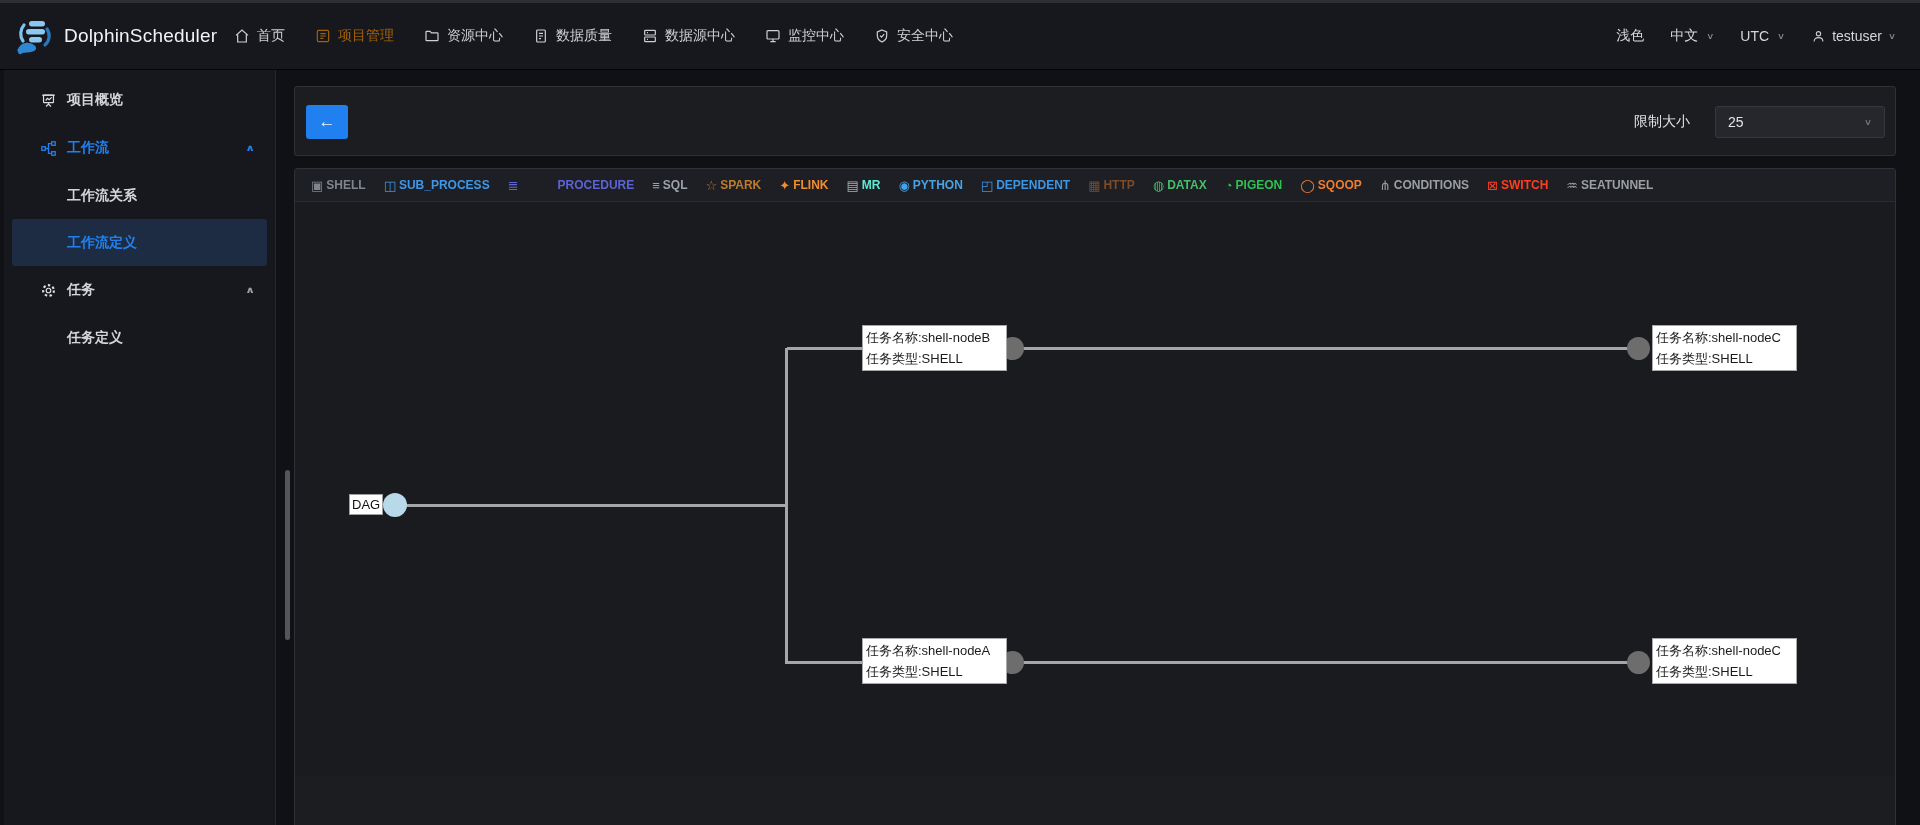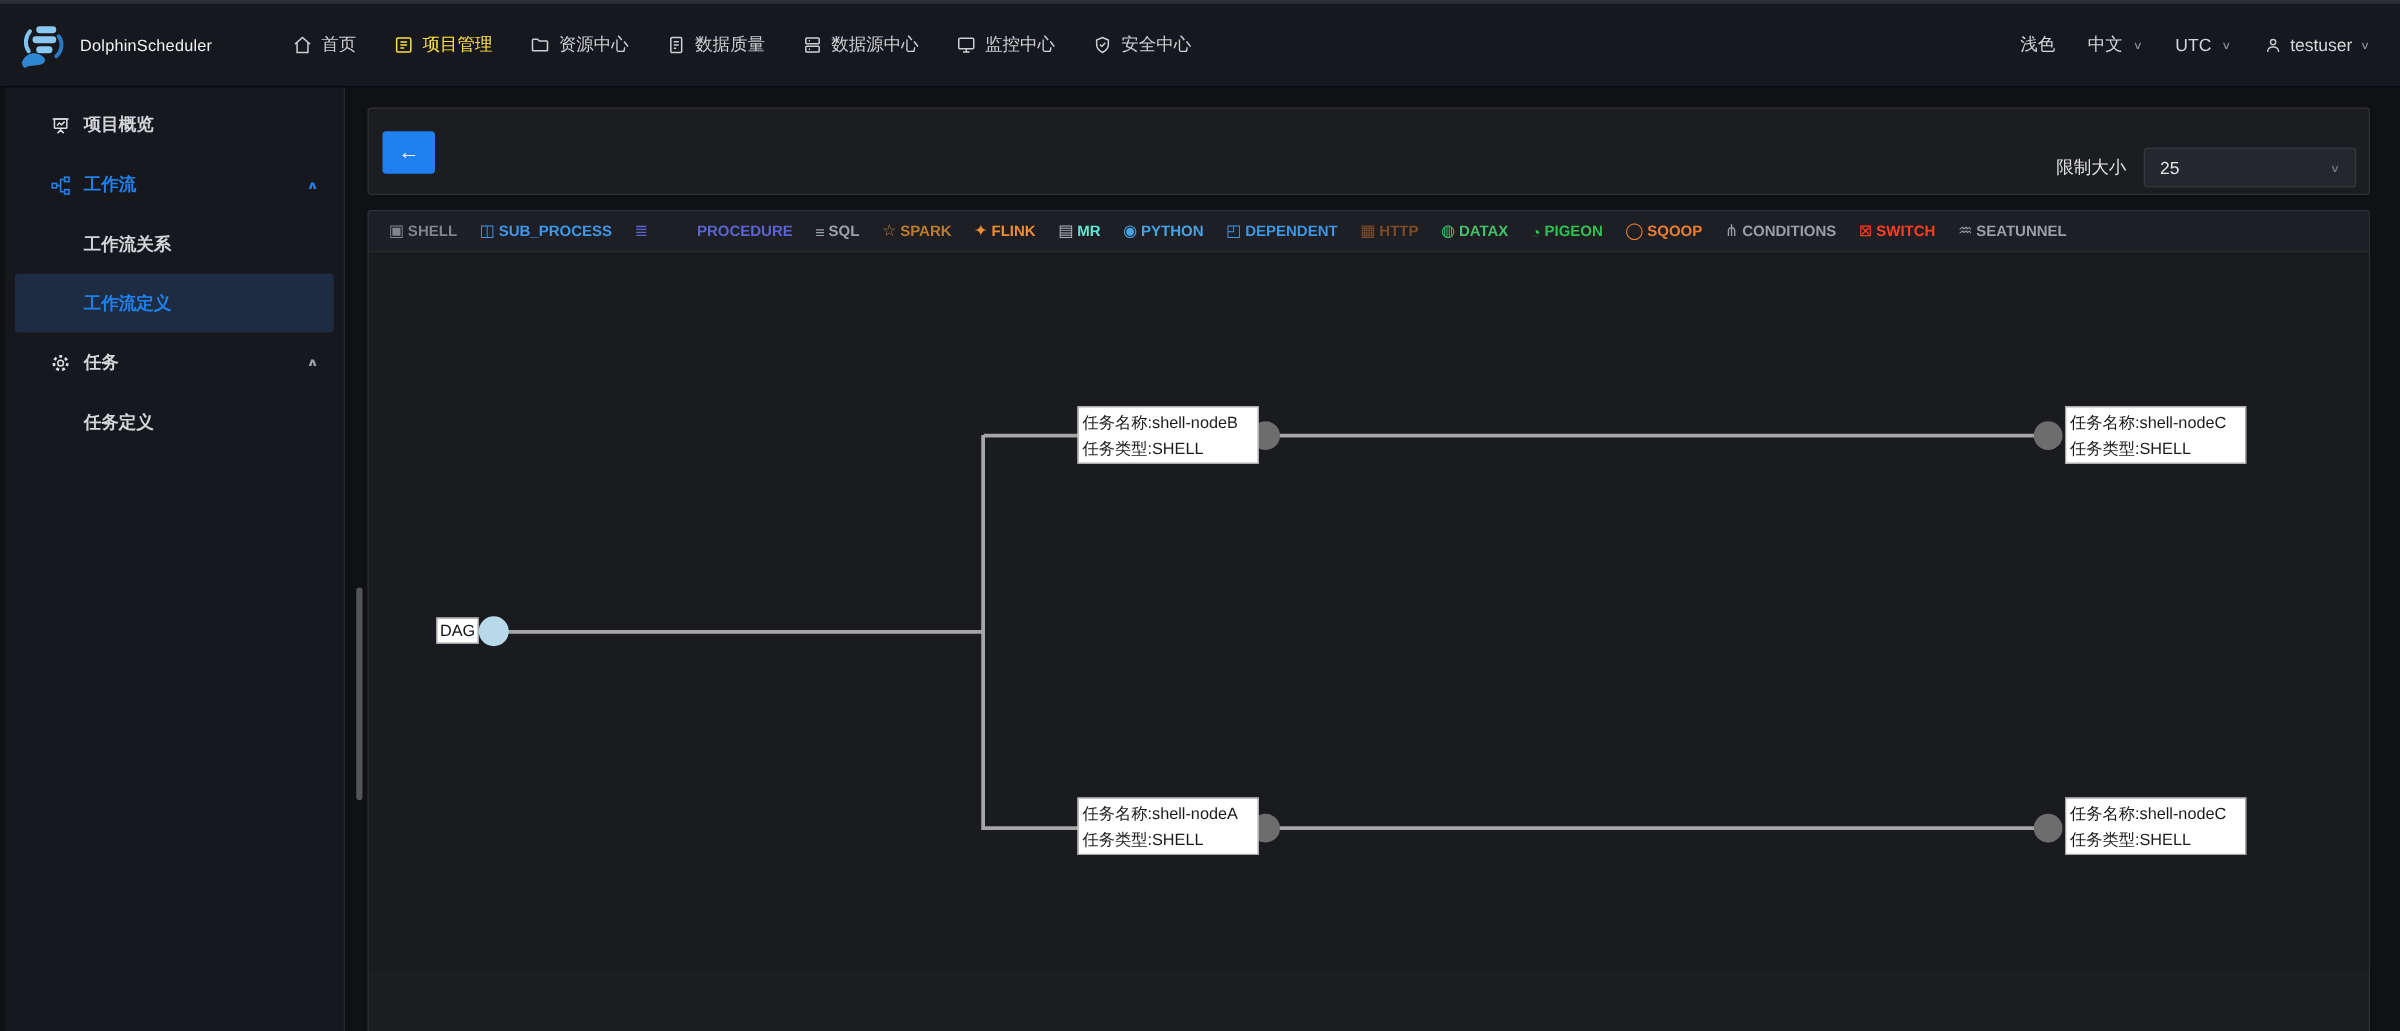--- a/index.html
+++ b/index.html
@@ -4,25 +4,25 @@
 <style>
   * { margin:0; padding:0; box-sizing:border-box; }
   html,body { width:1920px; height:825px; overflow:hidden; background:#101114;
     font-family:"Liberation Sans","DejaVu Sans",sans-serif; color:#d9dadd; }
 
   
   .topnav { position:absolute; left:0; top:0; width:1920px; height:70px;
     background:#17181d; border-top:3px solid #2e2f35; border-bottom:1px solid #050507;
     display:flex; align-items:center; }
   .brand { display:flex; align-items:center; gap:8px; padding-left:14px; width:212px; flex:0 0 auto; cursor:pointer; }
-  .brand-name { font-size:13px; color:#f2f3f5; letter-spacing:.2px; }
+  .brand-name { font-size:19px; color:#f2f3f5; letter-spacing:.2px; }
   .nav-items { display:flex; align-items:center; gap:30px; margin-left:22px; }
   .nav-item { display:flex; align-items:center; gap:7px; font-size:14px; color:#cfd0d4; cursor:pointer; white-space:nowrap; }
   .nav-item .nicon { display:flex; align-items:center; }
-  .nav-item.active { color:#fde047; }
+  .nav-item.active { color:#a16207; }
   .nav-right { margin-left:auto; display:flex; align-items:center; gap:26px; padding-right:24px; font-size:14px; color:#d5d6da; }
   .nav-right .pair { display:flex; align-items:center; gap:8px; cursor:pointer; }
   .chev { font-size:11px; color:#8b8c92; transform:scaleY(.8); }
   .user-pair { display:flex; align-items:center; gap:6px; cursor:pointer; }
 
   
   .sidebar { position:absolute; left:4px; top:70px; width:272px; height:755px;
     background:#17181d; border-right:1px solid #27282d; padding-top:6px;font-weight:bold; }
   .side-item { position:relative; height:48px; display:flex; align-items:center; font-size:14px; color:#d4d5d9; cursor:pointer; }
   .side-item .s-icon { position:absolute; left:36px; width:18px; display:flex; align-items:center; }
@@ -33,21 +33,21 @@
   .side-item.selected { background:#1d2c42; border-radius:3px; margin:0 8px; color:#2080f0; }
   .side-item.selected .s-label { left:55px; }
   .side-scrollbar { position:absolute; left:281px; top:400px; width:5px; height:170px; background:#54555b; border-radius:3px; cursor:grab; }
 
   
   .content { position:absolute; left:272px; top:70px; width:1648px; height:755px; }
   .card { background:#1c1d21; border:1px solid #303136; border-radius:3px; }
   .toolbar-card { position:absolute; left:22px; top:16px; width:1602px; height:70px; }
   .back-btn { position:absolute; left:11px; top:18px; width:42px; height:34px; background:#2080f0;
     border:none; border-radius:3px; color:#eaf3fd; font-size:17px; cursor:pointer; line-height:30px; }
-  .limit-group { position:absolute; right:10px; top:31px; display:flex; align-items:center; gap:14px;justify-content:space-between; }
+  .limit-group { position:absolute; right:10px; top:19px; display:flex; align-items:center; gap:25px;justify-content:space-between; }
   .limit-label { font-size:14px; color:#e2e3e6; }
   .select { width:170px; height:32px; background:#26272c; border:1px solid #37383e; border-radius:3px;
     display:flex; align-items:center; padding:0 12px; font-size:14px; color:#e4e5e8; cursor:pointer; }
   .sel-chev { margin-left:auto; font-size:11px; color:#7c7d83; transform:scaleY(.8); }
 
   .tree-card { position:absolute; left:22px; top:98px; width:1602px; height:660px; overflow:hidden; }
   .card-title-row { height:52px; border-bottom:1px solid #2b2c31; display:flex; align-items:center; padding-left:60px; }
   .card-title { font-size:16px; color:#ecedf0; }
   .legend-row { height:33px; border-bottom:1px solid #2b2c31; display:flex; align-items:center; gap:18px; padding-left:16px; background:#1e1f24; }
   .lg-item { display:flex; align-items:center; gap:3px; font-size:12px; font-weight:bold; white-space:nowrap; }

